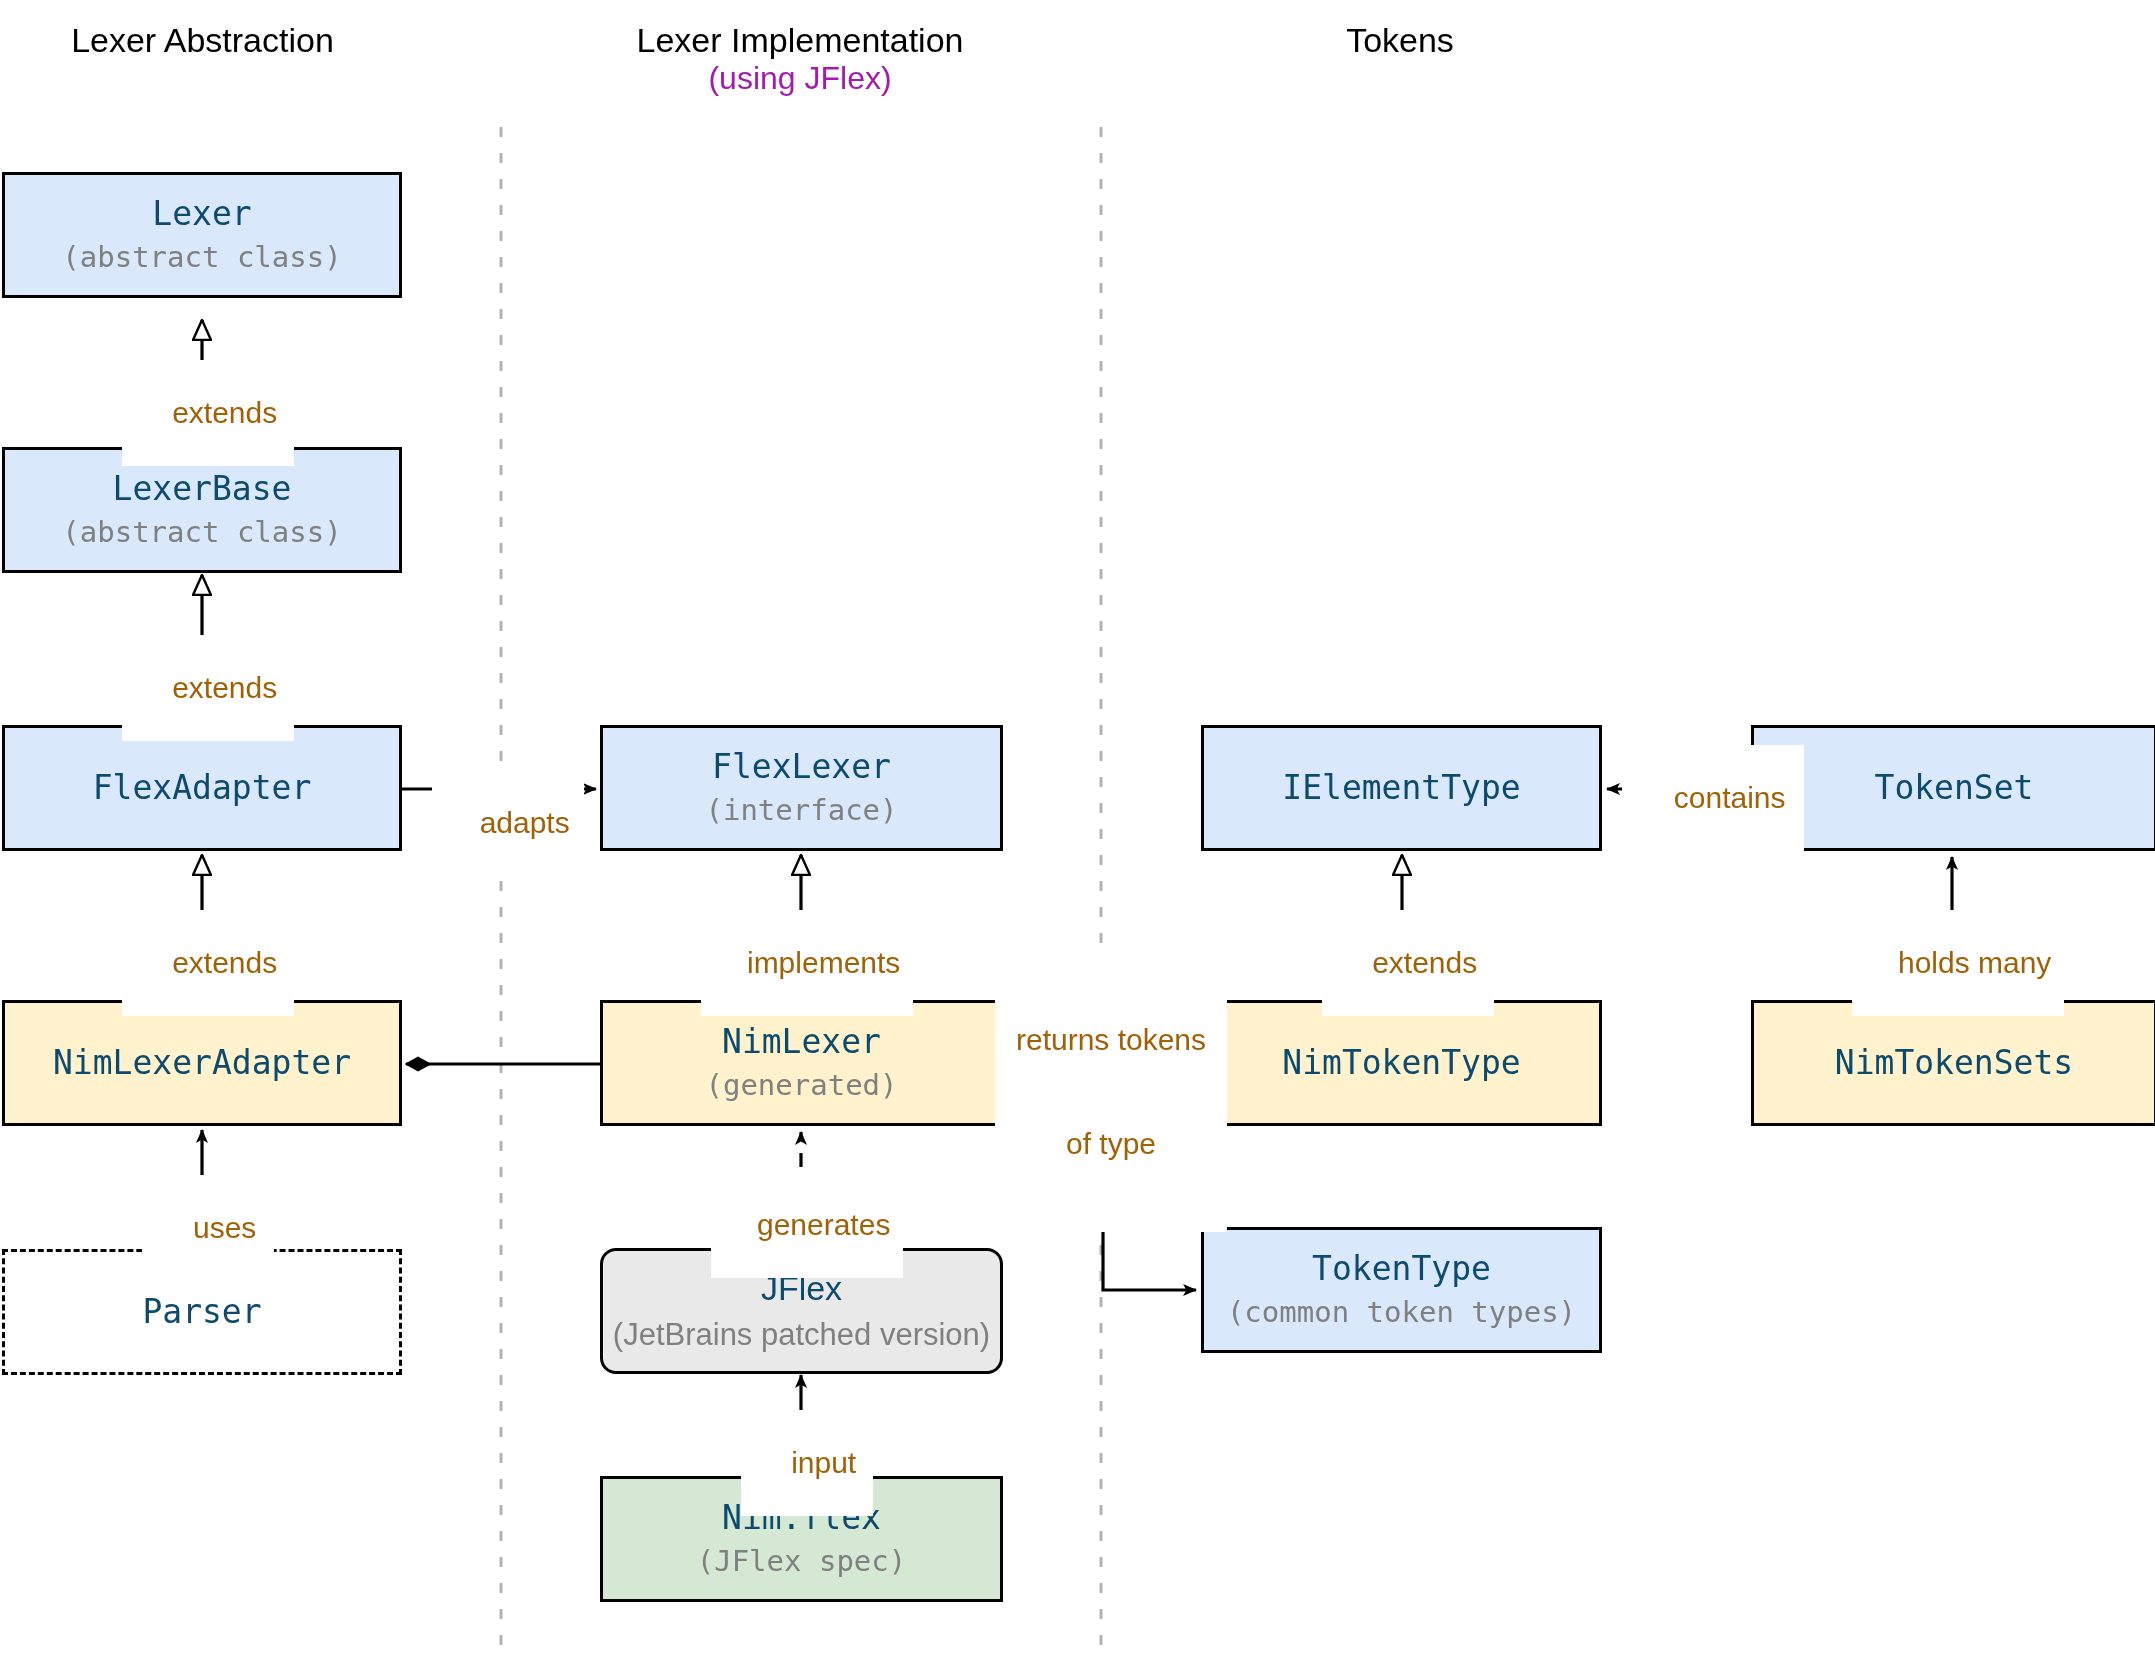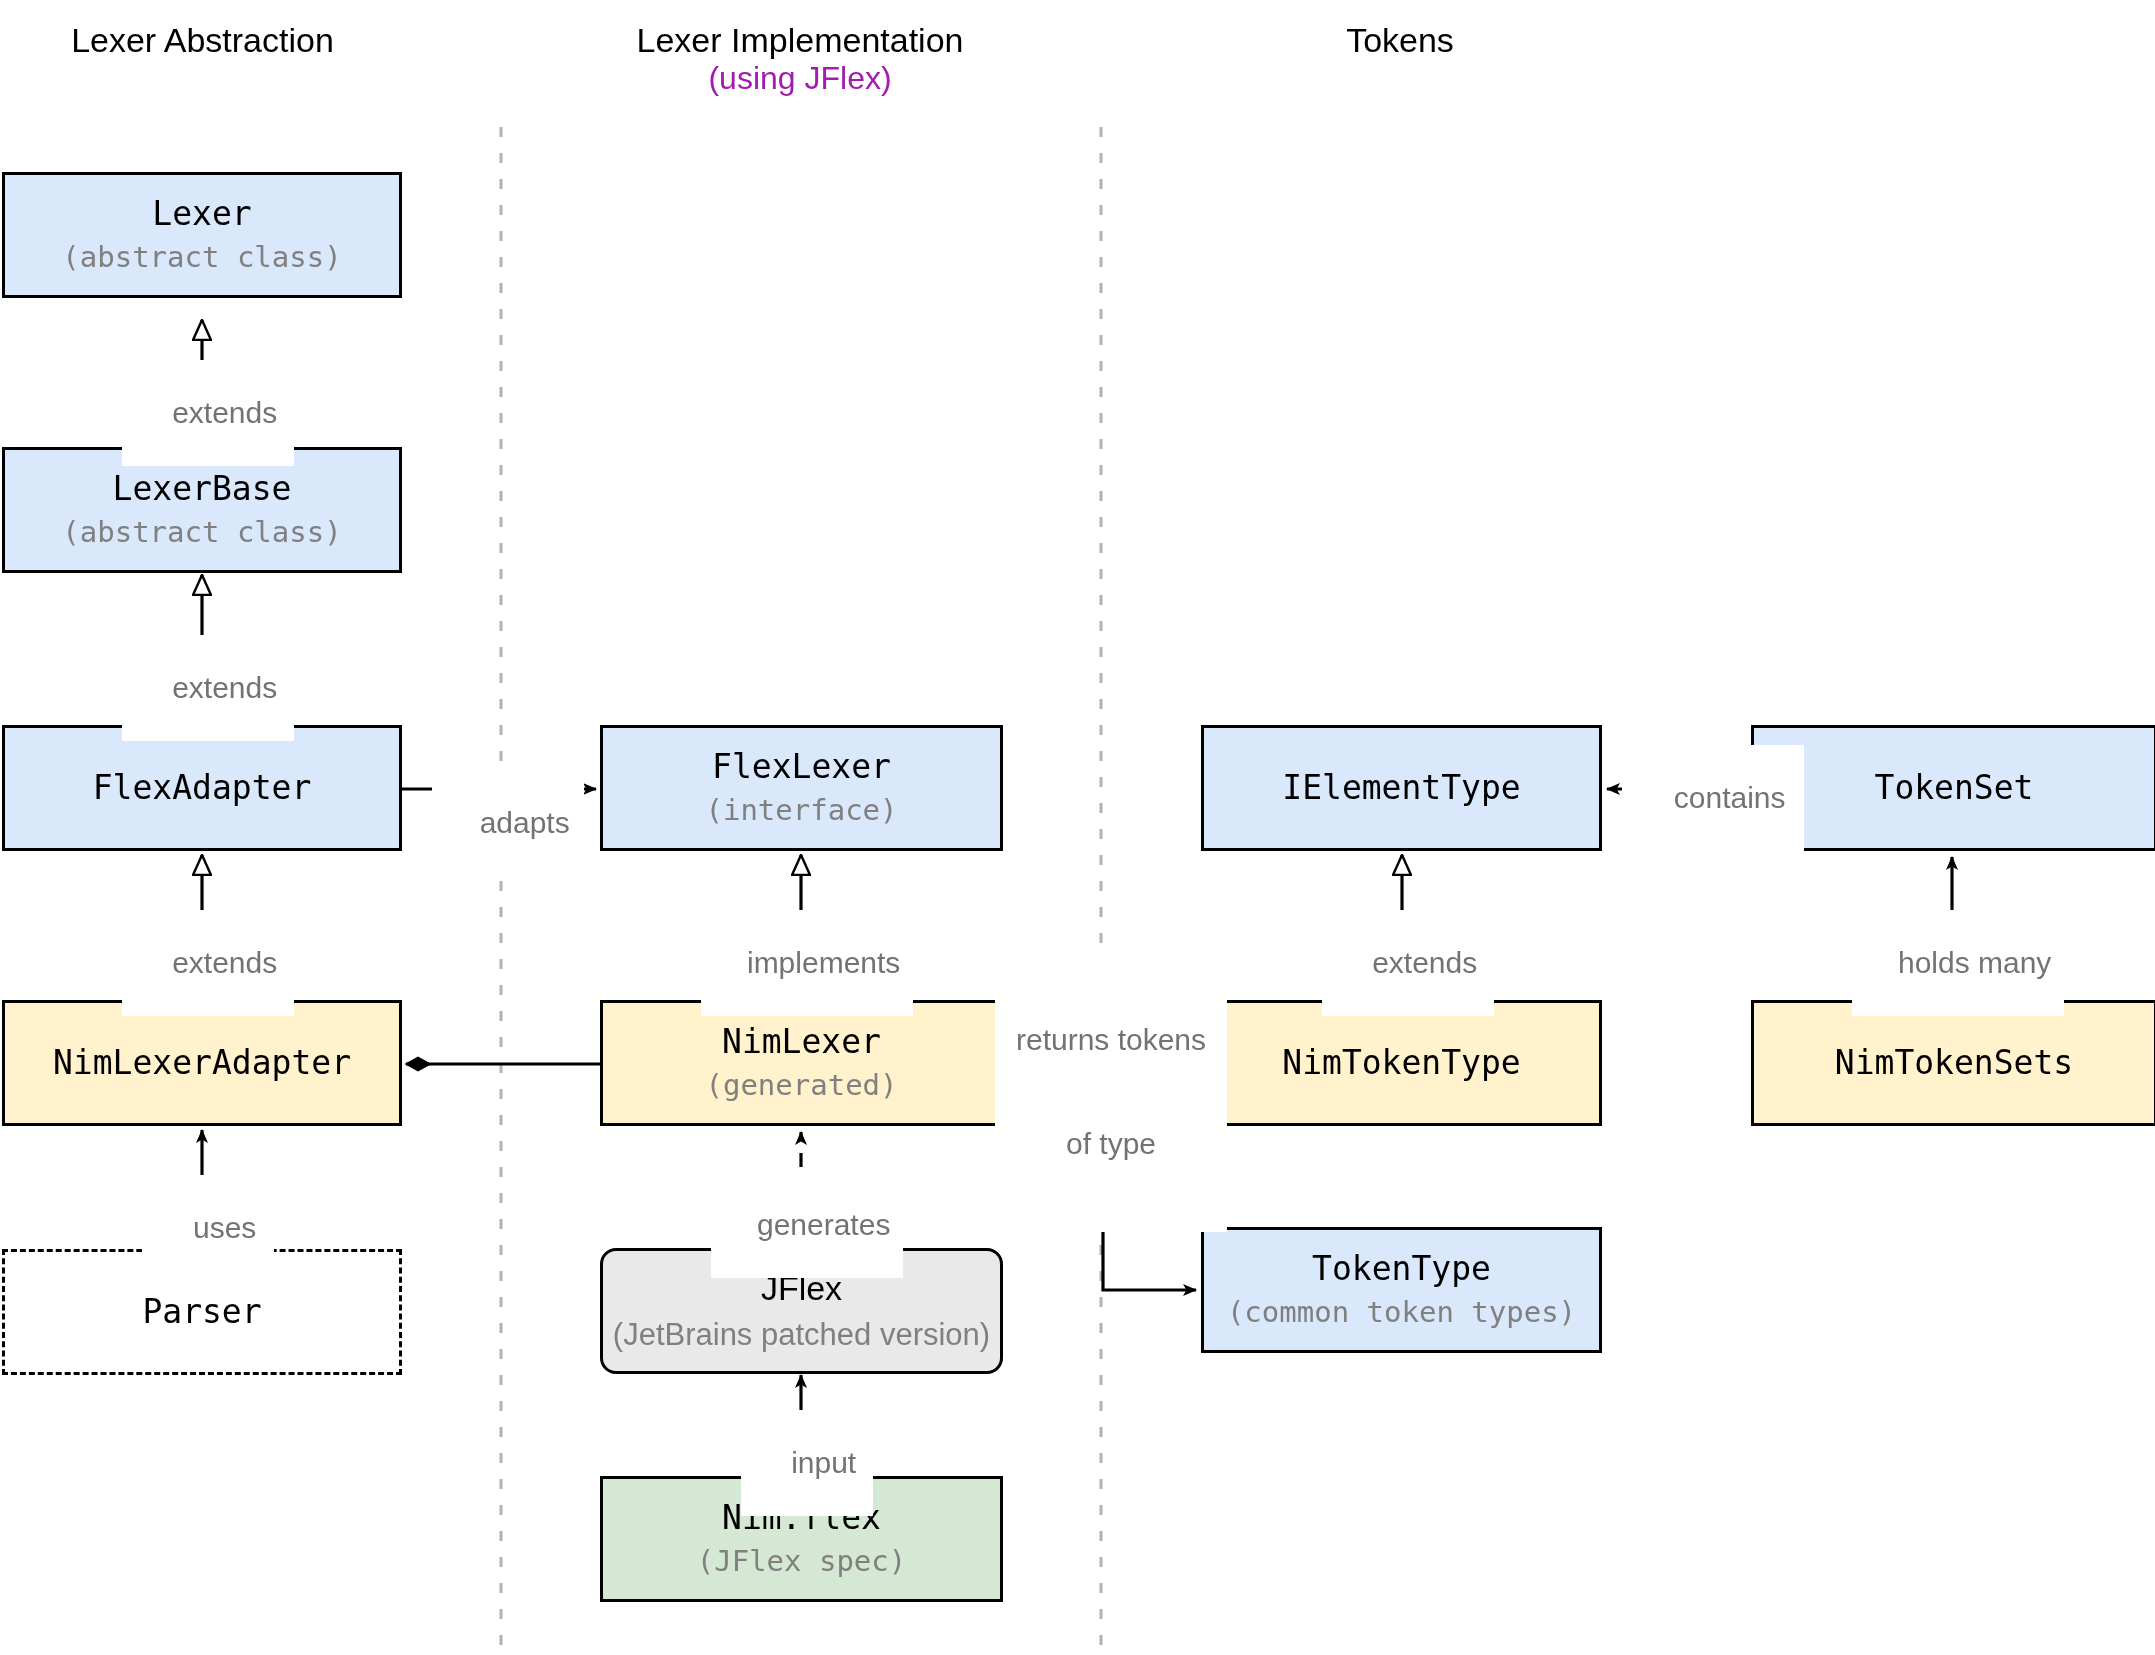--- a/index.html
+++ b/index.html
@@ -9,35 +9,35 @@
   svg#wires{position:absolute;left:0;top:0;width:2155px;height:1655px;pointer-events:none;}
 
   .col-title{position:absolute;text-align:center;color:#000000;
              font-family:"Liberation Sans",sans-serif;font-size:34px;line-height:1.18;}
   .col-sub{display:block;color:#a21caf;font-size:32px;}
 
   .node{position:absolute;box-sizing:border-box;display:flex;flex-direction:column;
         align-items:center;justify-content:center;border:3px solid #000000;
         text-align:center;line-height:1.22;}
   .node .ttl{font-family:"DejaVu Sans Mono","Liberation Mono",monospace;
-             font-size:33px;color:#000000;letter-spacing:0px;}
+             font-size:33px;color:#0c4a6e;letter-spacing:0px;}
   .node .sub{font-family:"DejaVu Sans Mono","Liberation Mono",monospace;
              font-size:29px;color:#808080;margin-top:6px;}
   .node.sans .ttl{font-family:"Liberation Sans",sans-serif;font-size:34px;}
   .node.sans .sub{font-family:"Liberation Sans",sans-serif;font-size:31px;}
 
   .fill-blue{background:#dae8fc;}
   .fill-yellow{background:#fff2cc;}
   .fill-gray{background:#e9e9e9;}
   .fill-green{background:#d5e8d4;}
   .fill-none{background:#ffffff;}
   .rounded{border-radius:16px;}
   .dashed{border-style:dashed;border-width:3px;}
 
-  .edge-label{position:absolute;color:#737373;font-family:"Liberation Sans",sans-serif;
+  .edge-label{position:absolute;color:#a16207;font-family:"Liberation Sans",sans-serif;
               font-size:30px;text-align:center;background:#ffffff;padding:1px 6px;
               line-height:1.16;white-space:pre;}
 </style>
 </head>
 <body>
 
 <div id="stage">
 
   <svg id="wires" viewBox="0 0 2155 1655" xmlns="http://www.w3.org/2000/svg">
     <defs>

